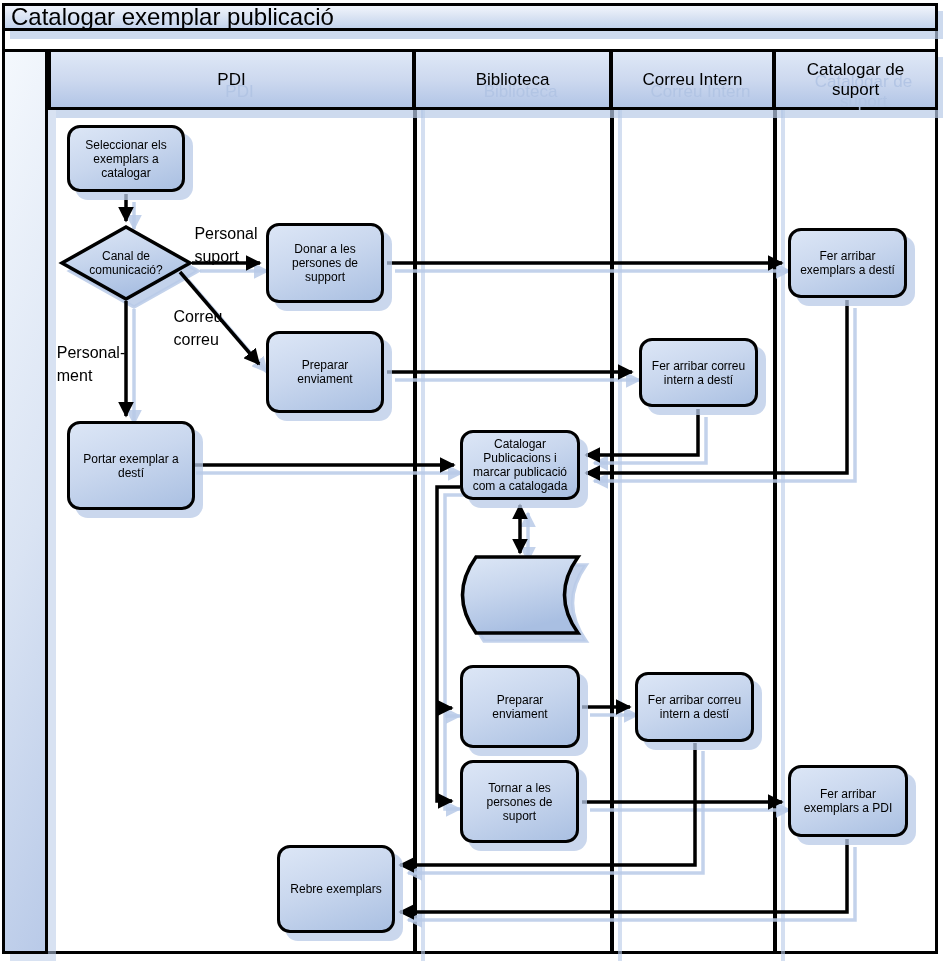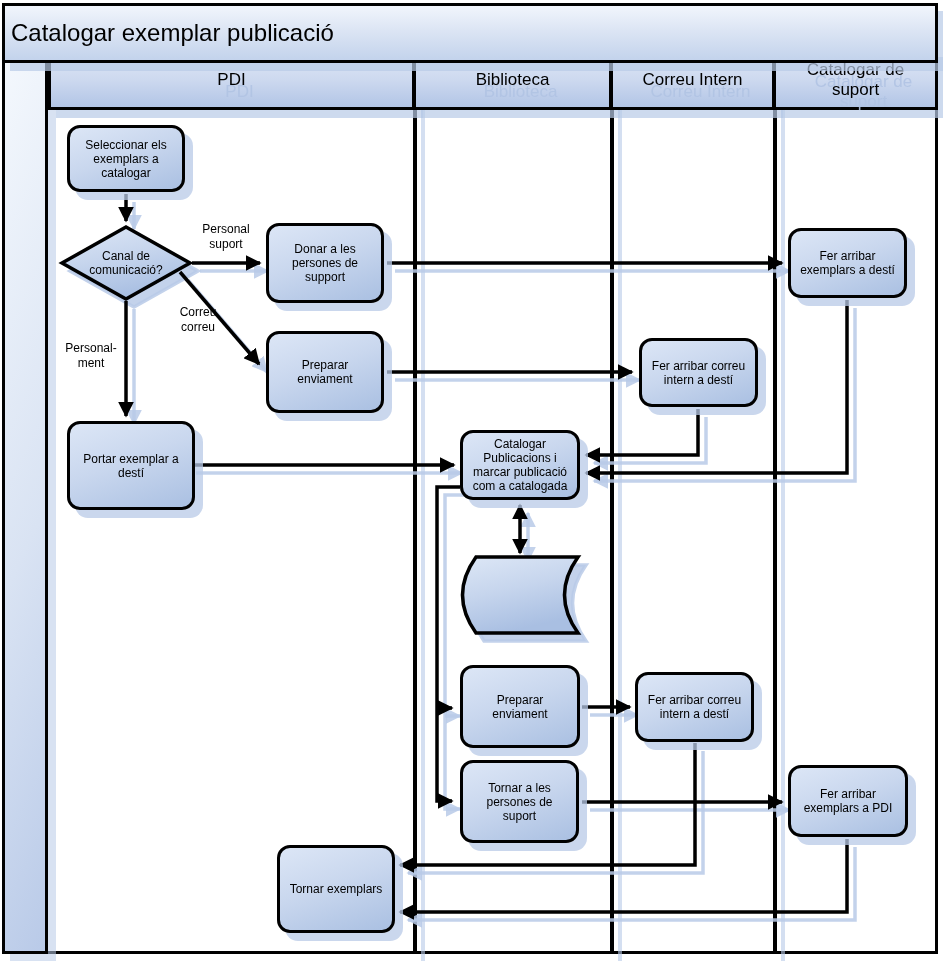--- a/index.html
+++ b/index.html
@@ -2,21 +2,21 @@
 <html><head>
 <meta charset="utf-8">
 <style>
   html,body{margin:0;padding:0;background:#fff;}
   .canvas{
     position:relative;width:943px;height:961px;overflow:hidden;
     font-family:"Liberation Sans", sans-serif;color:#000;background:#fff;
   }
   .frame{position:absolute;left:2px;top:3px;width:936px;height:951px;
     border:3px solid #000;box-sizing:border-box;background:#fff;}
-  .titlebar{position:absolute;left:2px;top:3px;width:936px;height:60px;
+  .titlebar{position:absolute;left:2px;top:3px;width:936px;height:28px;
     border:3px solid #000;box-sizing:border-box;
     background:linear-gradient(180deg,#f1f5fc 0%,#dce5f4 45%,#c3d3ec 100%);
     display:flex;align-items:center;font-size:24px;padding-left:6px;
     box-shadow:8px 8px 0 0 rgba(184,202,231,0.7);z-index:3;}
   .strip{position:absolute;left:2px;top:49px;width:46px;height:905px;
     border:3px solid #000;box-sizing:border-box;
     background:linear-gradient(115deg,#f4f8fd 0%,#d9e3f3 55%,#b9cae8 100%);
     box-shadow:8px 8px 0 0 rgba(184,202,231,0.55);z-index:2;}
   .divider{position:absolute;top:49px;width:4px;height:905px;background:#000;
     box-shadow:8px 8px 0 0 rgba(184,202,231,0.6);z-index:1;}
@@ -28,21 +28,21 @@
     box-shadow:8px 8px 0 0 rgba(184,202,231,0.7);z-index:2;}
   .overlay{position:absolute;left:0;top:0;width:943px;height:961px;z-index:4;}
   .node{position:absolute;border:3px solid #000;box-sizing:border-box;border-radius:13px;
     background:linear-gradient(160deg,#dce6f6 0%,#c9d7ee 45%,#aac0e2 100%);
     display:flex;align-items:center;justify-content:center;text-align:center;
     font-size:12px;line-height:14px;white-space:pre-line;
     box-shadow:8px 8px 0 0 rgba(184,202,231,0.75);z-index:5;}
   .shape-label{position:absolute;display:flex;align-items:center;justify-content:center;
     text-align:center;font-size:12px;line-height:14px;white-space:pre-line;z-index:6;}
   .edge-label{position:absolute;display:flex;align-items:flex-start;justify-content:center;
-    text-align:center;font-size:12px;line-height:15px;white-space:pre-line;z-index:6;}
+    text-align:left;font-size:16px;line-height:23px;white-space:pre-line;z-index:6;}
   .conn{fill:none;stroke:#000;stroke-width:3.5;marker-end:url(#ah);}
   .conn.both{marker-start:url(#ah);}
   .sconn{fill:none;stroke:rgba(184,202,231,0.85);stroke-width:3.5;marker-end:url(#ahs);}
   .sconn.both{marker-start:url(#ahs);}
   .shape-main{fill:url(#gshape);stroke:#000;stroke-width:3.5;}
   .shape-shadow{fill:rgba(184,202,231,0.85);stroke:rgba(184,202,231,0.85);stroke-width:3.5;}
 </style>
 </head>
 <body>
 
@@ -145,21 +145,21 @@
 com a catalogada</div>
   <div class="node" style="left:460px;top:665px;width:120px;height:83px">Preparar
 enviament</div>
   <div class="node" style="left:635px;top:672px;width:119px;height:70px">Fer arribar correu
 intern a destí</div>
   <div class="node" style="left:460px;top:760px;width:119px;height:83px">Tornar a les
 persones de
 suport</div>
   <div class="node" style="left:788px;top:765px;width:120px;height:72px">Fer arribar
 exemplars a PDI</div>
-  <div class="node" style="left:277px;top:845px;width:118px;height:88px">Tornar exemplars</div>
+  <div class="node" style="left:277px;top:845px;width:118px;height:88px">Rebre exemplars</div>
 
   <div class="edge-label" style="left:186px;top:222px;width:80px;height:34px">Personal
 suport</div>
   <div class="edge-label" style="left:158px;top:305px;width:80px;height:34px">Correu
 correu</div>
   <div class="edge-label" style="left:52px;top:341px;width:78px;height:34px">Personal-
 ment</div>
 
 </div>
 

